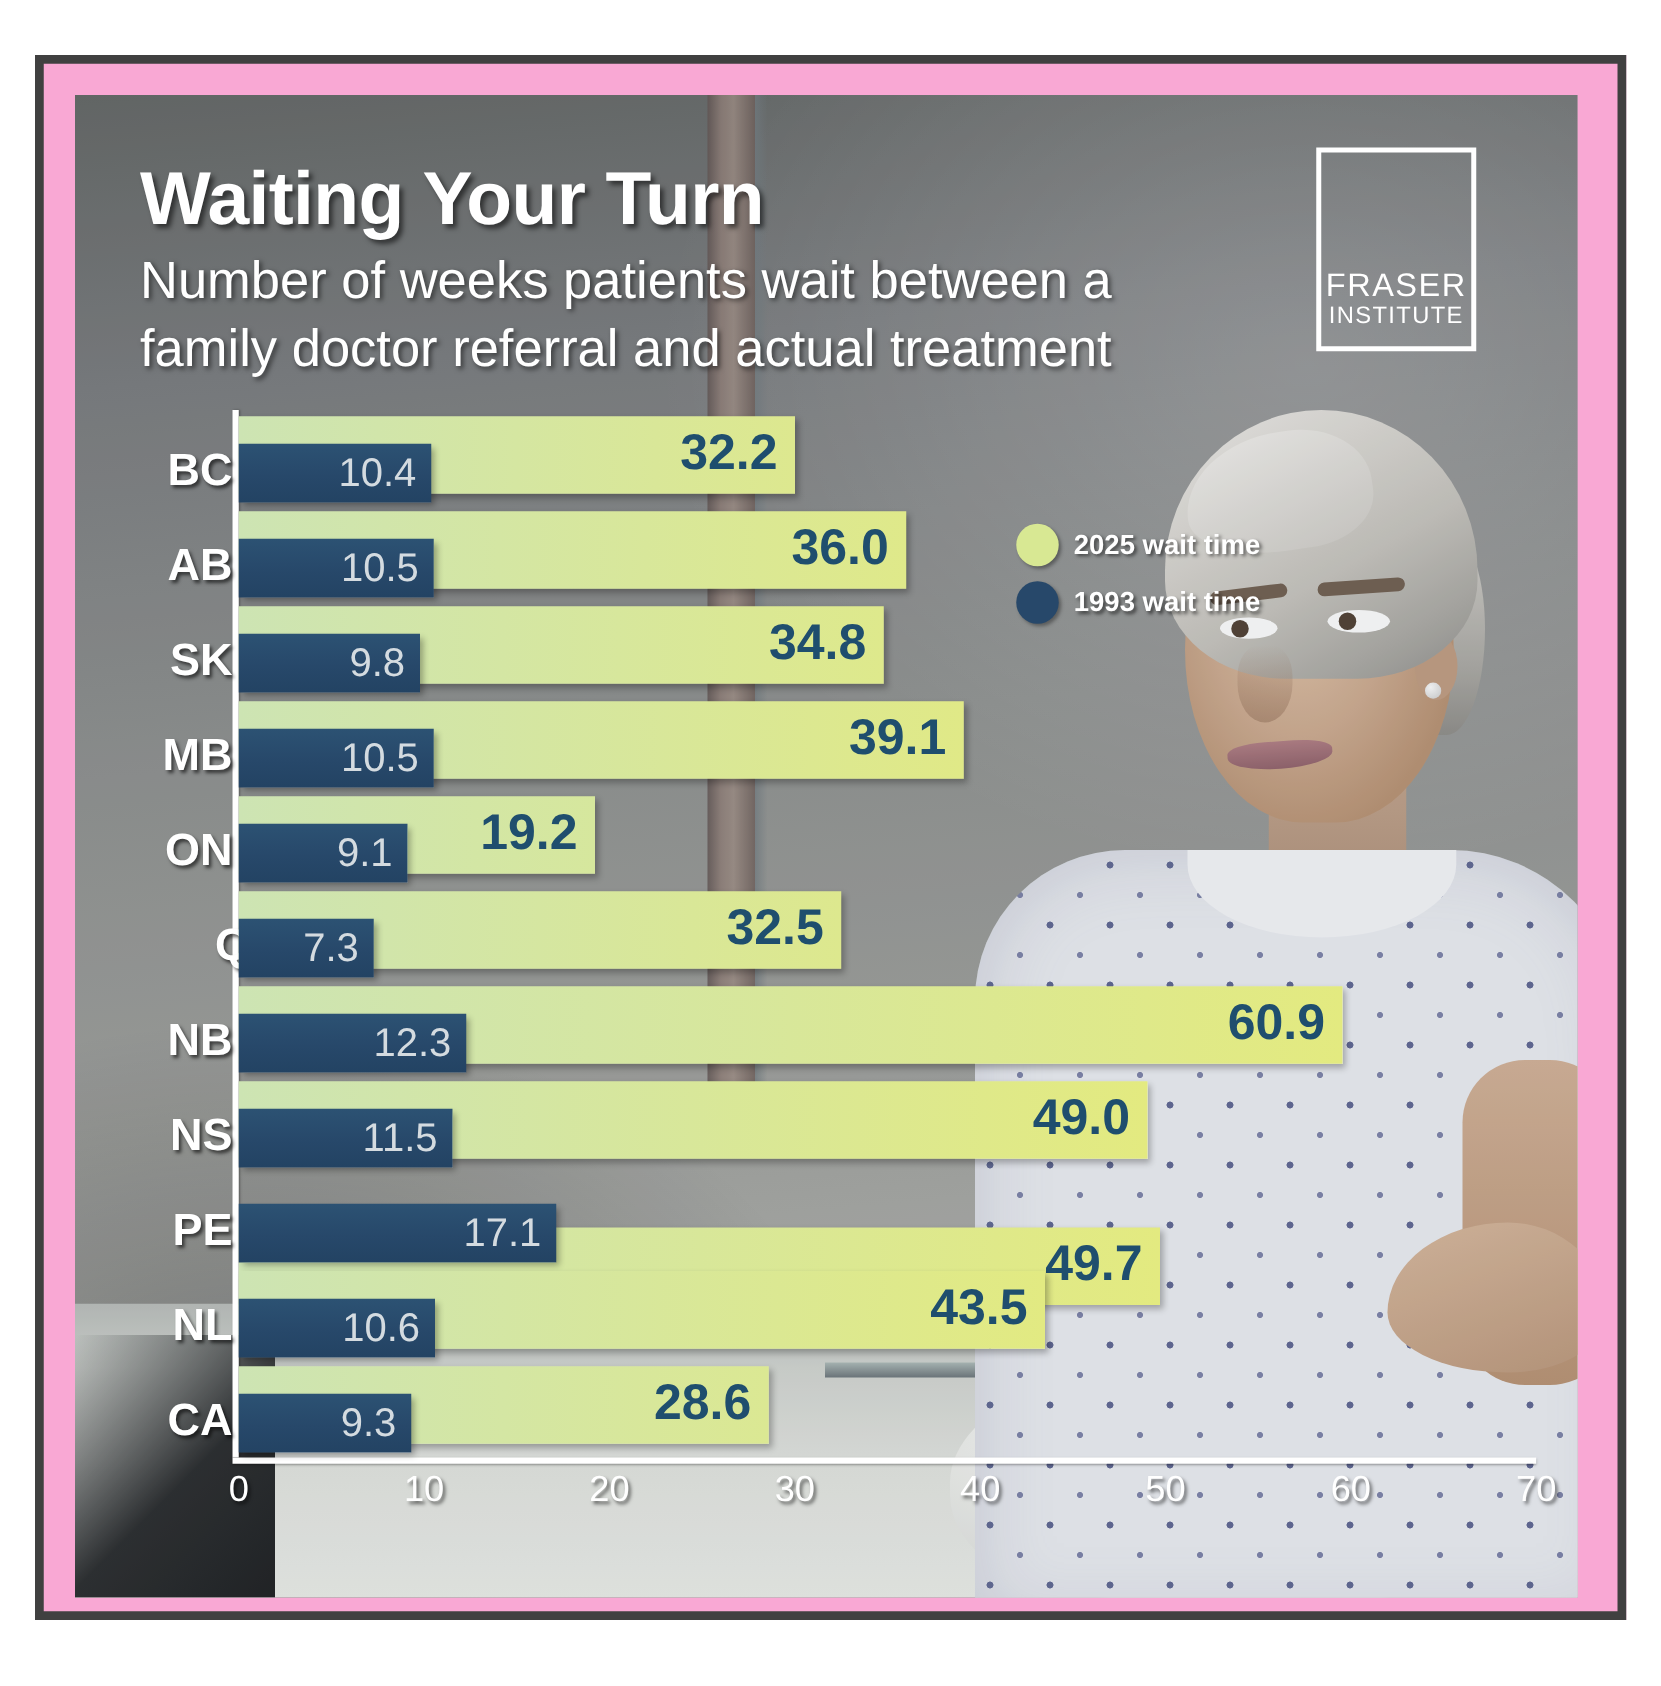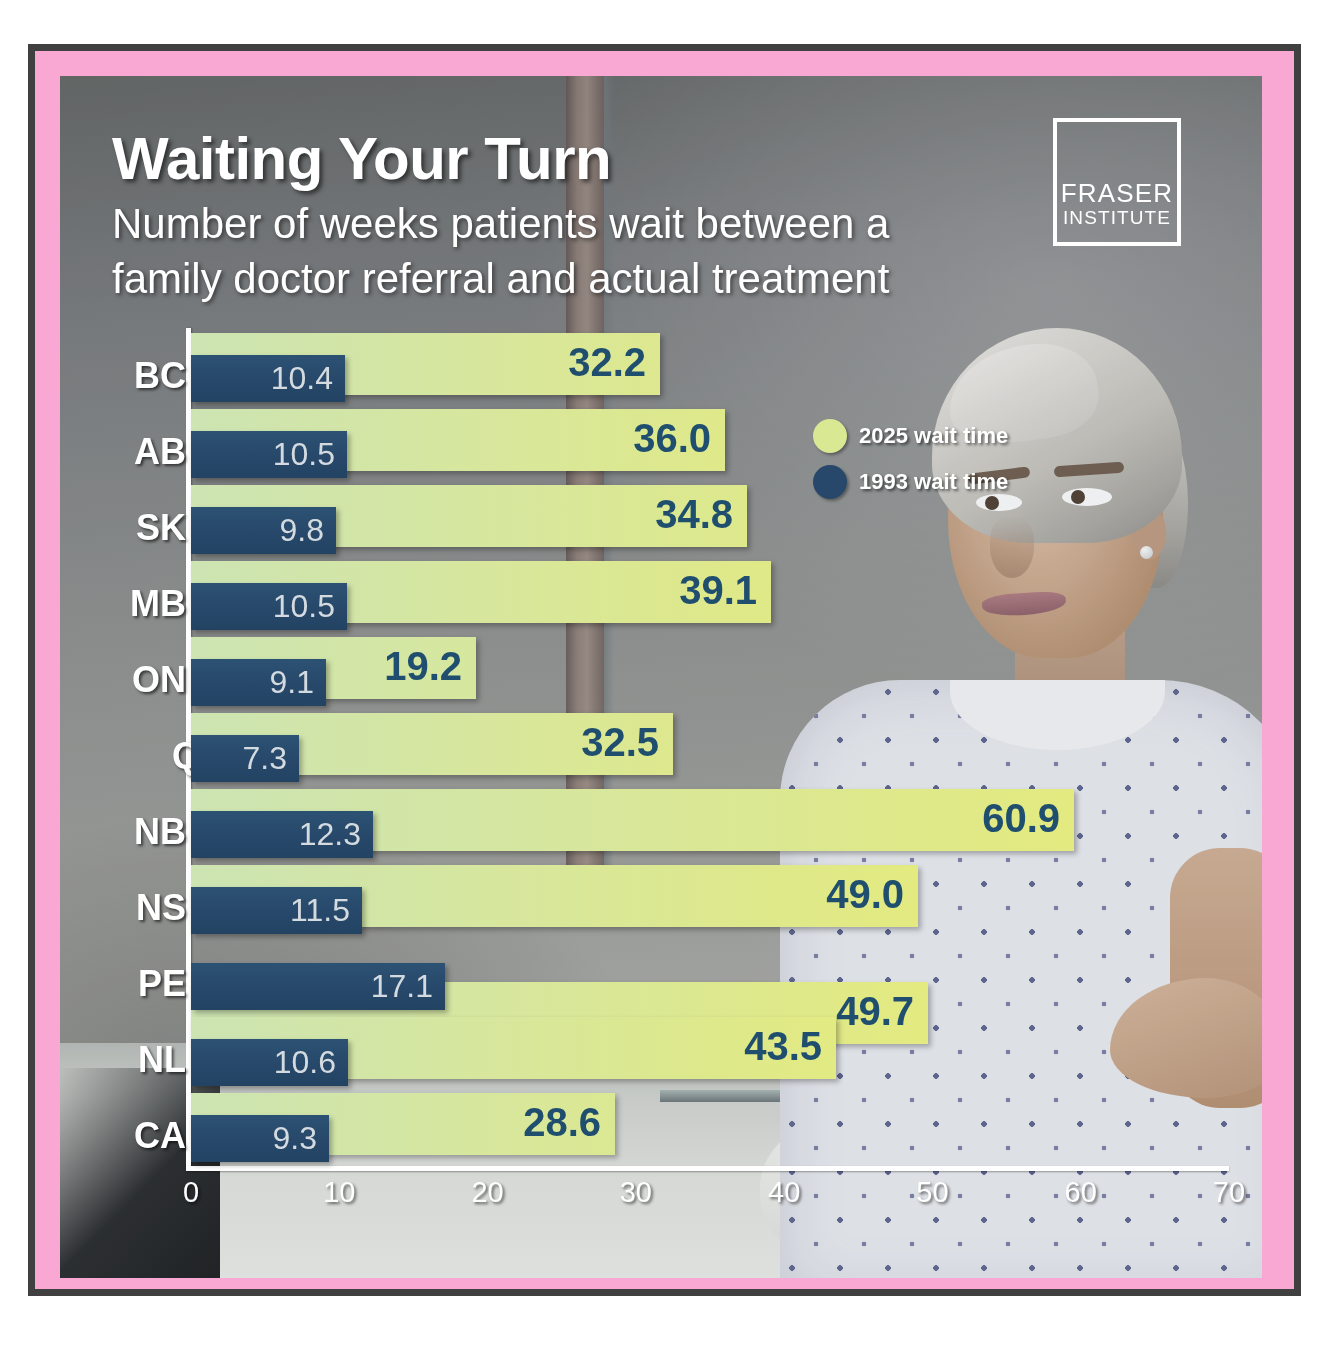--- a/index.html
+++ b/index.html
@@ -120,21 +120,21 @@
     text-shadow:3px 3px 4px rgba(0,0,0,.55);
     white-space:nowrap;
   }
   .subtitle{
     position:absolute;left:52px;top:120px;
     font-size:42px;font-weight:normal;color:#ffffff;line-height:1.32;
     text-shadow:2px 2px 4px rgba(0,0,0,.55);
   }
   
   .logo-box{
-    position:absolute;left:993px;top:42px;width:128px;height:128px;
+    position:absolute;left:993px;top:42px;width:128px;height:163px;
     border:4px solid #ffffff;box-sizing:border-box;
     display:flex;flex-direction:column;justify-content:flex-end;align-items:center;
     padding-bottom:12px;
   }
   .logo-l1{font-size:26px;color:#ffffff;letter-spacing:1.2px;line-height:1.05;}
   .logo-l2{font-size:19px;color:#ffffff;letter-spacing:1.1px;line-height:1.2;}
   
   .chart{position:absolute;left:18px;top:0;width:1202px;height:1202px;text-decoration:underline;}
   .axis-line{
     position:absolute;left:108px;top:252px;width:5px;height:838px;
@@ -233,39 +233,39 @@
       <div class="logo-l1">FRASER</div>
       <div class="logo-l2">INSTITUTE</div>
     </div>
 
     <div class="chart" id="chart">
       <div class="axis-line"></div>
       <div class="axis-base"></div>
       <div id="rows">
           <div class="row" style="top: 257px;">
             <div class="cat-label">BC</div>
-            <div class="bar-green" style="width: 445px; background: linear-gradient(90deg, rgb(205, 228, 179) 0%, rgb(221, 232, 143) 100%); padding-left: 24px;">
+            <div class="bar-green" style="width: 445px; background: linear-gradient(90deg, rgb(205, 228, 179) 0%, rgb(221, 232, 143) 100%);">
               <span class="bar-green-val" style="color: rgb(31, 78, 110);">32.2</span>
             </div>
             <div class="bar-navy" style="width: 154px;">
               <span class="bar-navy-val" style="color: rgb(212, 219, 224);">10.4</span>
             </div>
           </div>
           <div class="row" style="top: 333px;">
             <div class="cat-label">AB</div>
             <div class="bar-green" style="width: 534px; background: linear-gradient(90deg, rgb(205, 228, 179) 0%, rgb(223, 233, 138) 100%);">
               <span class="bar-green-val" style="color: rgb(31, 78, 110);">36.0</span>
             </div>
             <div class="bar-navy" style="width: 156px;">
               <span class="bar-navy-val" style="color: rgb(212, 219, 224);">10.5</span>
             </div>
           </div>
           <div class="row" style="top: 409px;">
             <div class="cat-label">SK</div>
-            <div class="bar-green" style="width: 516px; background: linear-gradient(90deg, rgb(205, 228, 179) 0%, rgb(222, 233, 140) 100%); padding-left: 40px;">
+            <div class="bar-green" style="width: 516px; background: linear-gradient(90deg, rgb(205, 228, 179) 0%, rgb(222, 233, 140) 100%);">
               <span class="bar-green-val" style="color: rgb(31, 78, 110);">34.8</span>
             </div>
             <div class="bar-navy" style="width: 145px;">
               <span class="bar-navy-val" style="color: rgb(212, 219, 224);">9.8</span>
             </div>
           </div>
           <div class="row" style="top: 485px;">
             <div class="cat-label">MB</div>
             <div class="bar-green" style="width: 580px; background: linear-gradient(90deg, rgb(205, 228, 179) 0%, rgb(224, 233, 135) 100%);">
               <span class="bar-green-val" style="color: rgb(31, 78, 110);">39.1</span>

